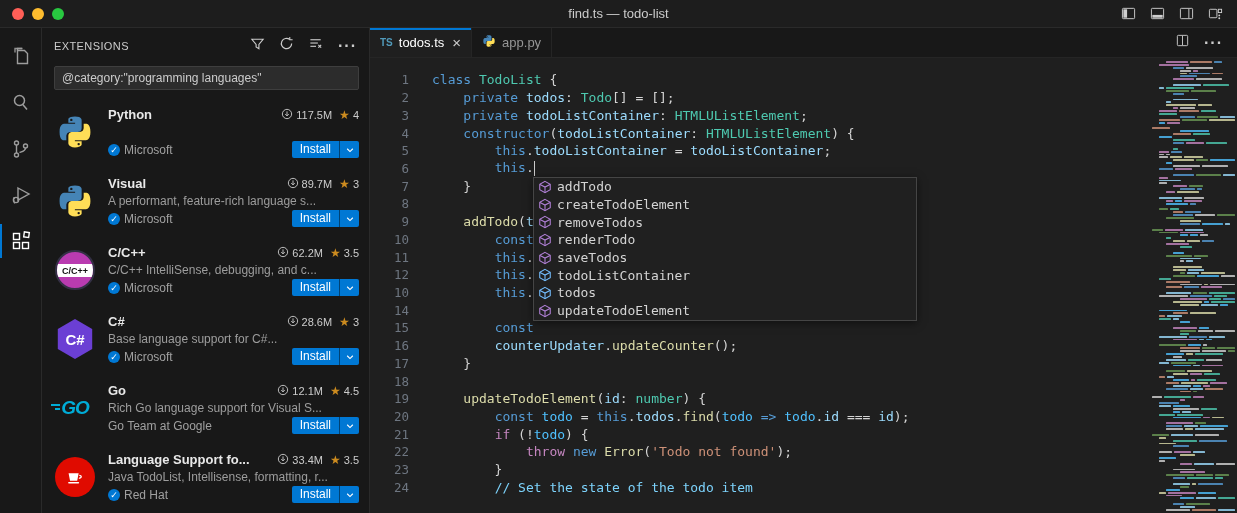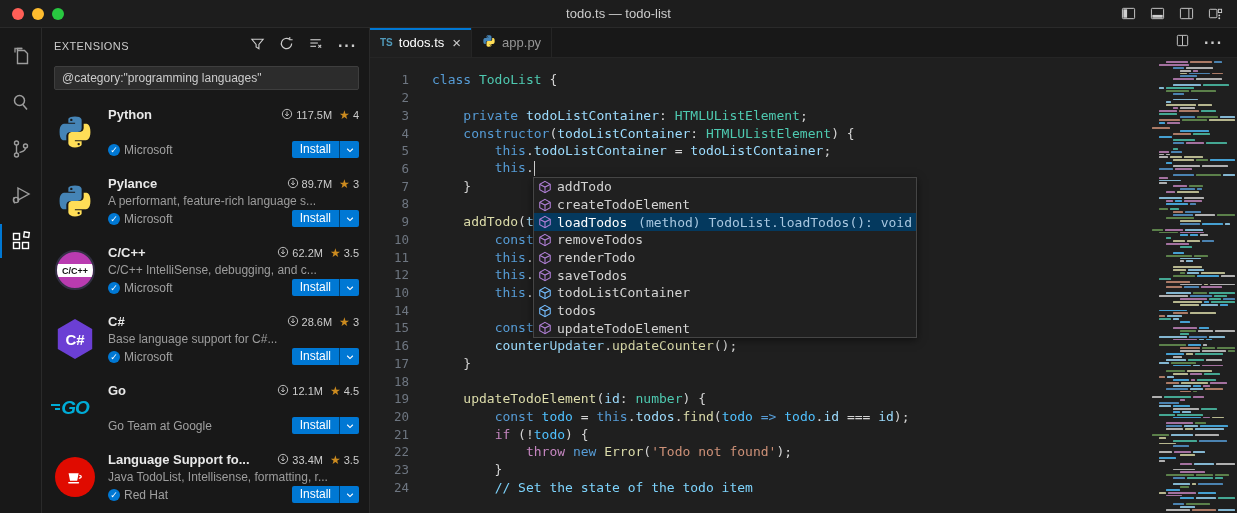--- a/index.html
+++ b/index.html
@@ -111,21 +111,21 @@
 <body>
 
 <div class="window">
 
   <div class="titlebar">
     <div class="traffic">
       <span class="tl r"></span>
       <span class="tl y"></span>
       <span class="tl g"></span>
     </div>
-    <div class="win-title">todo.ts — todo-list</div>
+    <div class="win-title">find.ts — todo-list</div>
     <div class="titlebar-icons">
       <span>
           <svg width="15" height="15" viewBox="0 0 16 16">
             <rect x="1.5" y="2.5" width="13" height="11" rx="1" fill="none" stroke="#cfcfcf"></rect>
             <rect x="2.5" y="3.5" width="4" height="9" fill="#cfcfcf"></rect>
           </svg>
         </span>
       <span>
           <svg width="15" height="15" viewBox="0 0 16 16">
             <rect x="1.5" y="2.5" width="13" height="11" rx="1" fill="none" stroke="#cfcfcf"></rect>
@@ -253,21 +253,21 @@
           </div>
           <div class="ext-row">
             <div class="ext-icon">
               <svg width="38" height="38" viewBox="0 0 32 32">
                 <path fill="#4584b6" d="M16 3c-6 0-5.6 2.6-5.6 2.6v2.7h5.7v.8H7.1S3 8.6 3 15.9s3.6 7 3.6 7h2.1v-3.4s-.1-3.6 3.5-3.6h6s3.4.1 3.4-3.3V6.3S22.2 3 16 3zm-3.1 1.8a1 1 0 1 1 0 2 1 1 0 0 1 0-2z"></path>
                 <path fill="#ffde57" d="M16 29c6 0 5.6-2.6 5.6-2.6v-2.7h-5.7v-.8h8.9s4.2.5 4.2-6.9-3.6-7-3.6-7h-2.1v3.4s.1 3.6-3.5 3.6h-6s-3.4-.1-3.4 3.3v5.6S9.8 29 16 29zm3.1-1.8a1 1 0 1 1 0-2 1 1 0 0 1 0 2z"></path>
               </svg>
             </div>
             <div class="ext-body">
               <div class="ext-line1">
-                <span class="ext-name">Pylance</span>
+                <span class="ext-name">Visual</span>
                 <span class="ext-stats">
                   <span><svg width="12" height="12" viewBox="0 0 16 16" fill="none" stroke="#cccccc" stroke-width="1.2">
                       <circle cx="8" cy="8" r="6.2"></circle>
                       <path d="M8 4.5v6m0 0l-2.4-2.4M8 10.5l2.4-2.4"></path>
                     </svg></span>
                   <span>89.7M</span>
                   <span class="ext-star">★</span>
                   <span>3</span>
                 </span>
               </div>
@@ -368,20 +368,21 @@
                 <span class="ext-stats">
                   <span><svg width="12" height="12" viewBox="0 0 16 16" fill="none" stroke="#cccccc" stroke-width="1.2">
                       <circle cx="8" cy="8" r="6.2"></circle>
                       <path d="M8 4.5v6m0 0l-2.4-2.4M8 10.5l2.4-2.4"></path>
                     </svg></span>
                   <span>12.1M</span>
                   <span class="ext-star">★</span>
                   <span>4.5</span>
                 </span>
               </div>
+              <div class="ext-desc">Rich Go language support for Visual S...</div>
               <div class="ext-line3">
                 <span class="ext-pub">
                   <span>Go Team at Google</span>
                 </span>
                 <span class="install-group">
                   <button class="install-btn">Install</button>
                   <span class="install-chevron">
                     <svg width="10" height="10" viewBox="0 0 16 16" fill="none" stroke="#fff" stroke-width="1.8">
                       <path d="M3.5 6l4.5 4.5L12.5 6"></path>
                     </svg>
@@ -451,21 +452,21 @@
                 <rect x="2.5" y="2.5" width="11" height="11" rx="1"></rect>
                 <line x1="8" y1="3" x2="8" y2="13"></line>
               </svg></span>
           <span style="color:#cccccc;font-weight:bold;letter-spacing:1px;">···</span>
         </div>
       </div>
 
       <div class="code-wrap">
         <div class="code-lines" id="code">
             <div class="cl"><span class="ln">1</span><span class="lt"><span class="tk-kw">class</span><span class="tk-p"> </span><span class="tk-type">TodoList</span><span class="tk-p"> {</span></span></div>
-            <div class="cl"><span class="ln">2</span></div>
+            <div class="cl"><span class="ln">2</span><span class="lt"><span class="tk-p">    </span><span class="tk-kw">private</span><span class="tk-p"> </span><span class="tk-var">todos</span><span class="tk-p">: </span><span class="tk-type">Todo</span><span class="tk-p">[] = [];</span></span></div>
             <div class="cl"><span class="ln">3</span><span class="lt"><span class="tk-p">    </span><span class="tk-kw">private</span><span class="tk-p"> </span><span class="tk-var">todoListContainer</span><span class="tk-p">: </span><span class="tk-type">HTMLUListElement</span><span class="tk-p">;</span></span></div>
             <div class="cl"><span class="ln">4</span><span class="lt"><span class="tk-p">    </span><span class="tk-kw">constructor</span><span class="tk-p">(</span><span class="tk-var">todoListContainer</span><span class="tk-p">: </span><span class="tk-type">HTMLUListElement</span><span class="tk-p">) {</span></span></div>
             <div class="cl"><span class="ln">5</span><span class="lt"><span class="tk-p">        </span><span class="tk-kw">this</span><span class="tk-p">.</span><span class="tk-var">todoListContainer</span><span class="tk-p"> = </span><span class="tk-var">todoListContainer</span><span class="tk-p">;</span></span></div>
             <div class="cl"><span class="ln">6</span><span class="lt"><span class="tk-p">        </span><span class="tk-kw">this</span><span class="tk-p">.</span><span class="cursor"></span></span></div>
             <div class="cl"><span class="ln">7</span><span class="lt"><span class="tk-p">    }</span></span></div>
             <div class="cl"><span class="ln">8</span><span class="lt"></span></div>
             <div class="cl"><span class="ln">9</span><span class="lt"><span class="tk-p">    </span><span class="tk-fn">addTodo</span><span class="tk-p">(</span><span class="tk-var">t</span></span></div>
             <div class="cl"><span class="ln">10</span><span class="lt"><span class="tk-p">        </span><span class="tk-kw">const</span></span></div>
             <div class="cl"><span class="ln">11</span><span class="lt"><span class="tk-p">        </span><span class="tk-kw">this</span><span class="tk-p">.</span></span></div>
             <div class="cl"><span class="ln">12</span><span class="lt"><span class="tk-p">        </span><span class="tk-kw">this</span><span class="tk-p">.</span></span></div>
@@ -494,30 +495,20 @@
             </div>
             <div class="sg-row">
               <span class="sg-icon">
                 <svg width="14" height="14" viewBox="0 0 16 16" fill="none" stroke="#b180d7" stroke-width="1.2">
                   <path d="M8 1.6 14 4.9v6.2L8 14.4 2 11.1V4.9Z"></path>
                   <path d="M2.3 5.1 8 8.1l5.7-3M8 8.1v6.1"></path>
                 </svg>
               </span>
               <span>createTodoElement</span>
             </div>
-            <div class="sg-row selected">
-              <span class="sg-icon">
-                <svg width="14" height="14" viewBox="0 0 16 16" fill="none" stroke="#b180d7" stroke-width="1.2">
-                  <path d="M8 1.6 14 4.9v6.2L8 14.4 2 11.1V4.9Z"></path>
-                  <path d="M2.3 5.1 8 8.1l5.7-3M8 8.1v6.1"></path>
-                </svg>
-              </span>
-              <span>loadTodos</span>
-              <span class="sg-detail">(method) TodoList.loadTodos(): void</span>
-            </div>
             <div class="sg-row">
               <span class="sg-icon">
                 <svg width="14" height="14" viewBox="0 0 16 16" fill="none" stroke="#b180d7" stroke-width="1.2">
                   <path d="M8 1.6 14 4.9v6.2L8 14.4 2 11.1V4.9Z"></path>
                   <path d="M2.3 5.1 8 8.1l5.7-3M8 8.1v6.1"></path>
                 </svg>
               </span>
               <span>removeTodos</span>
             </div>
             <div class="sg-row">

